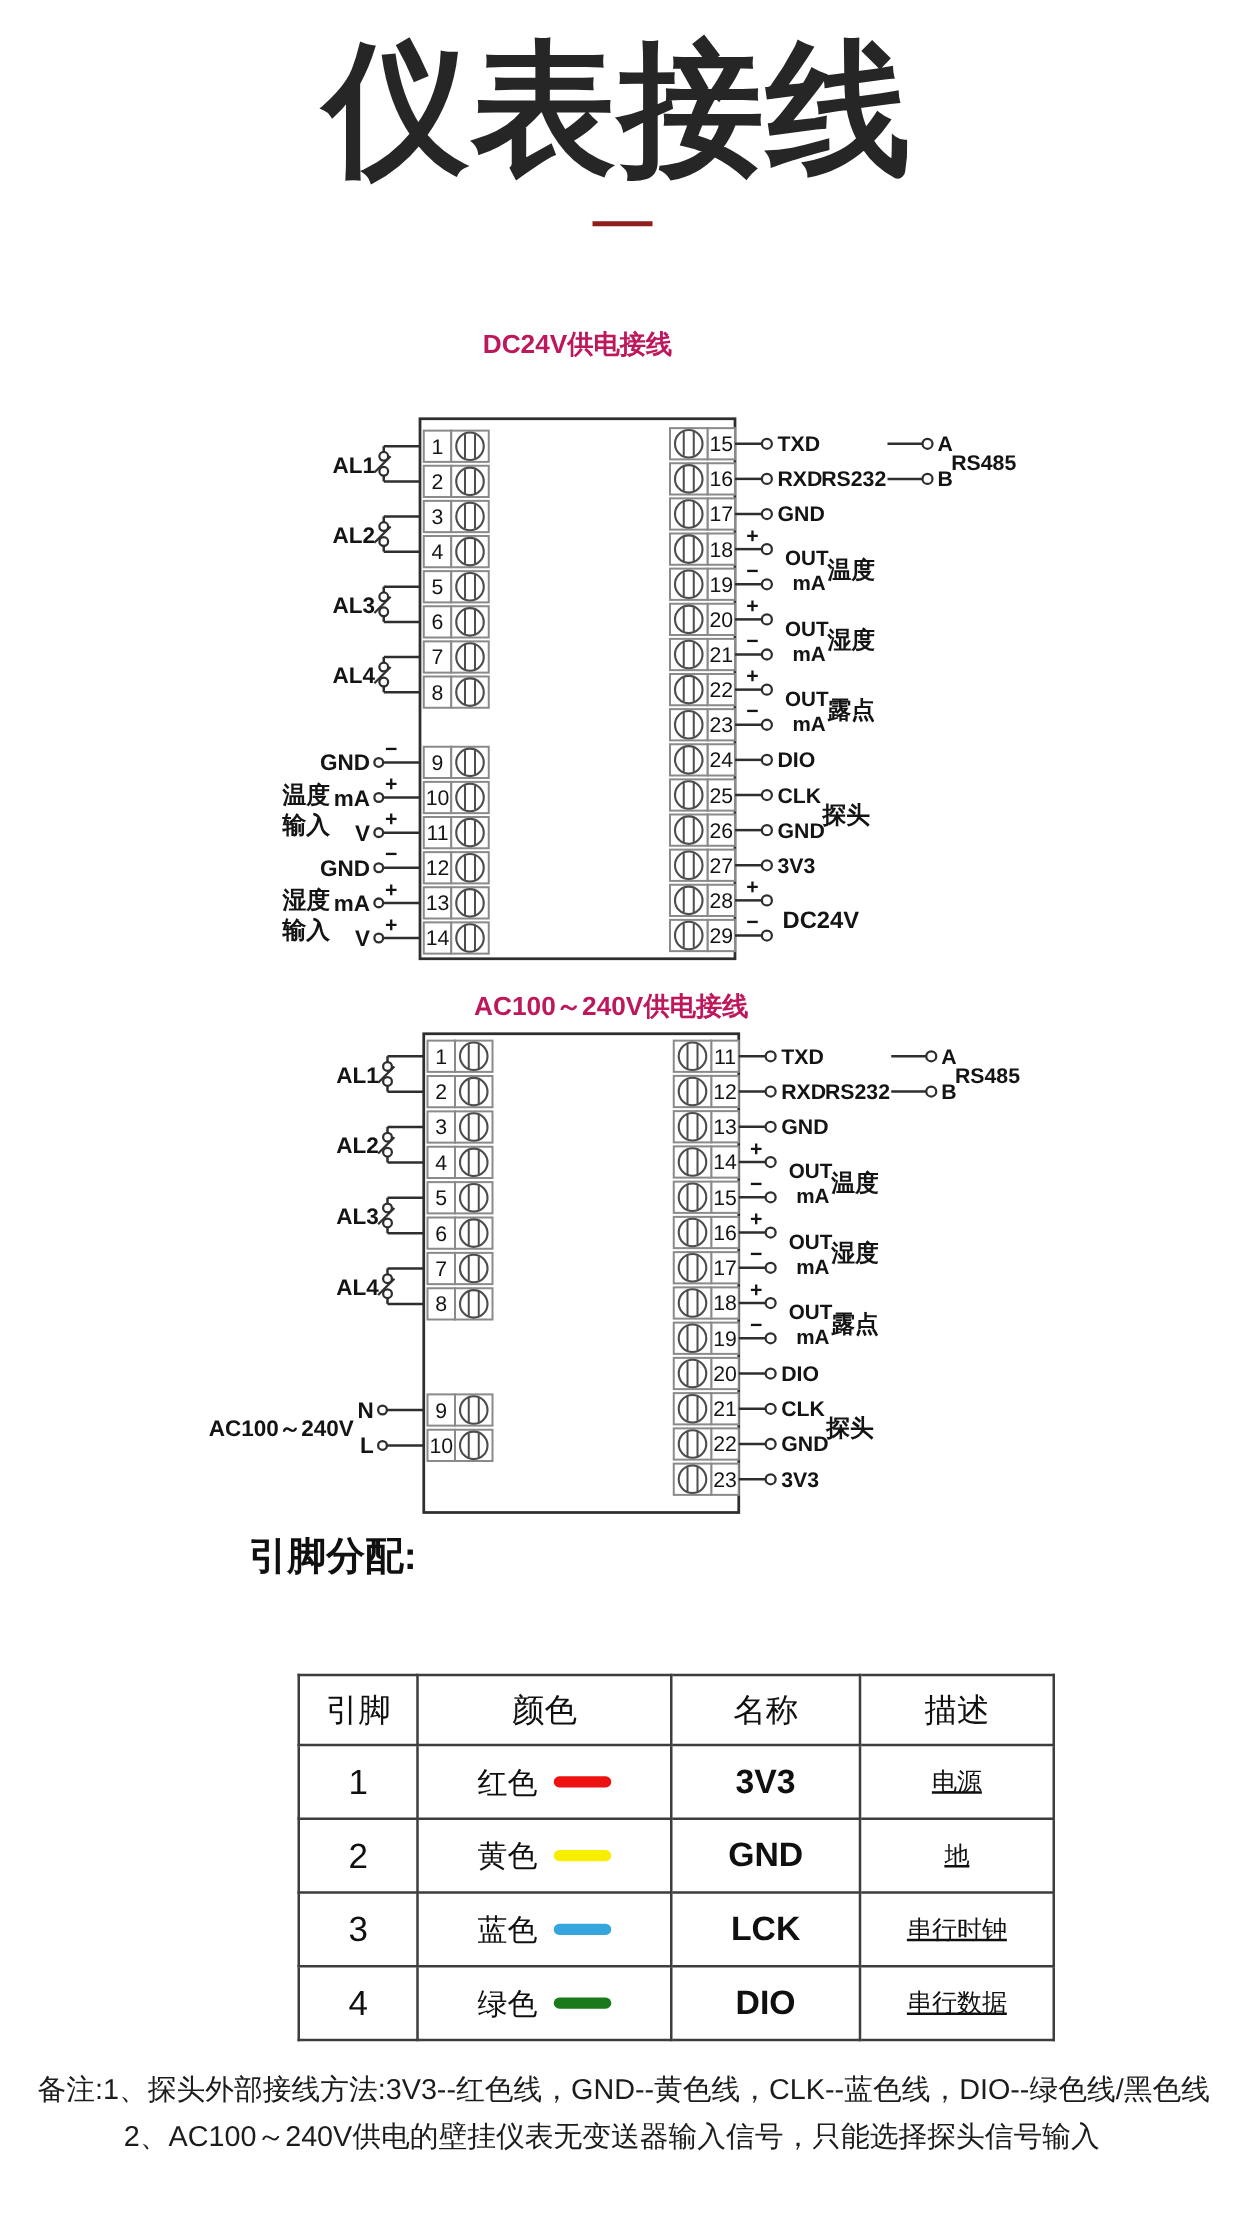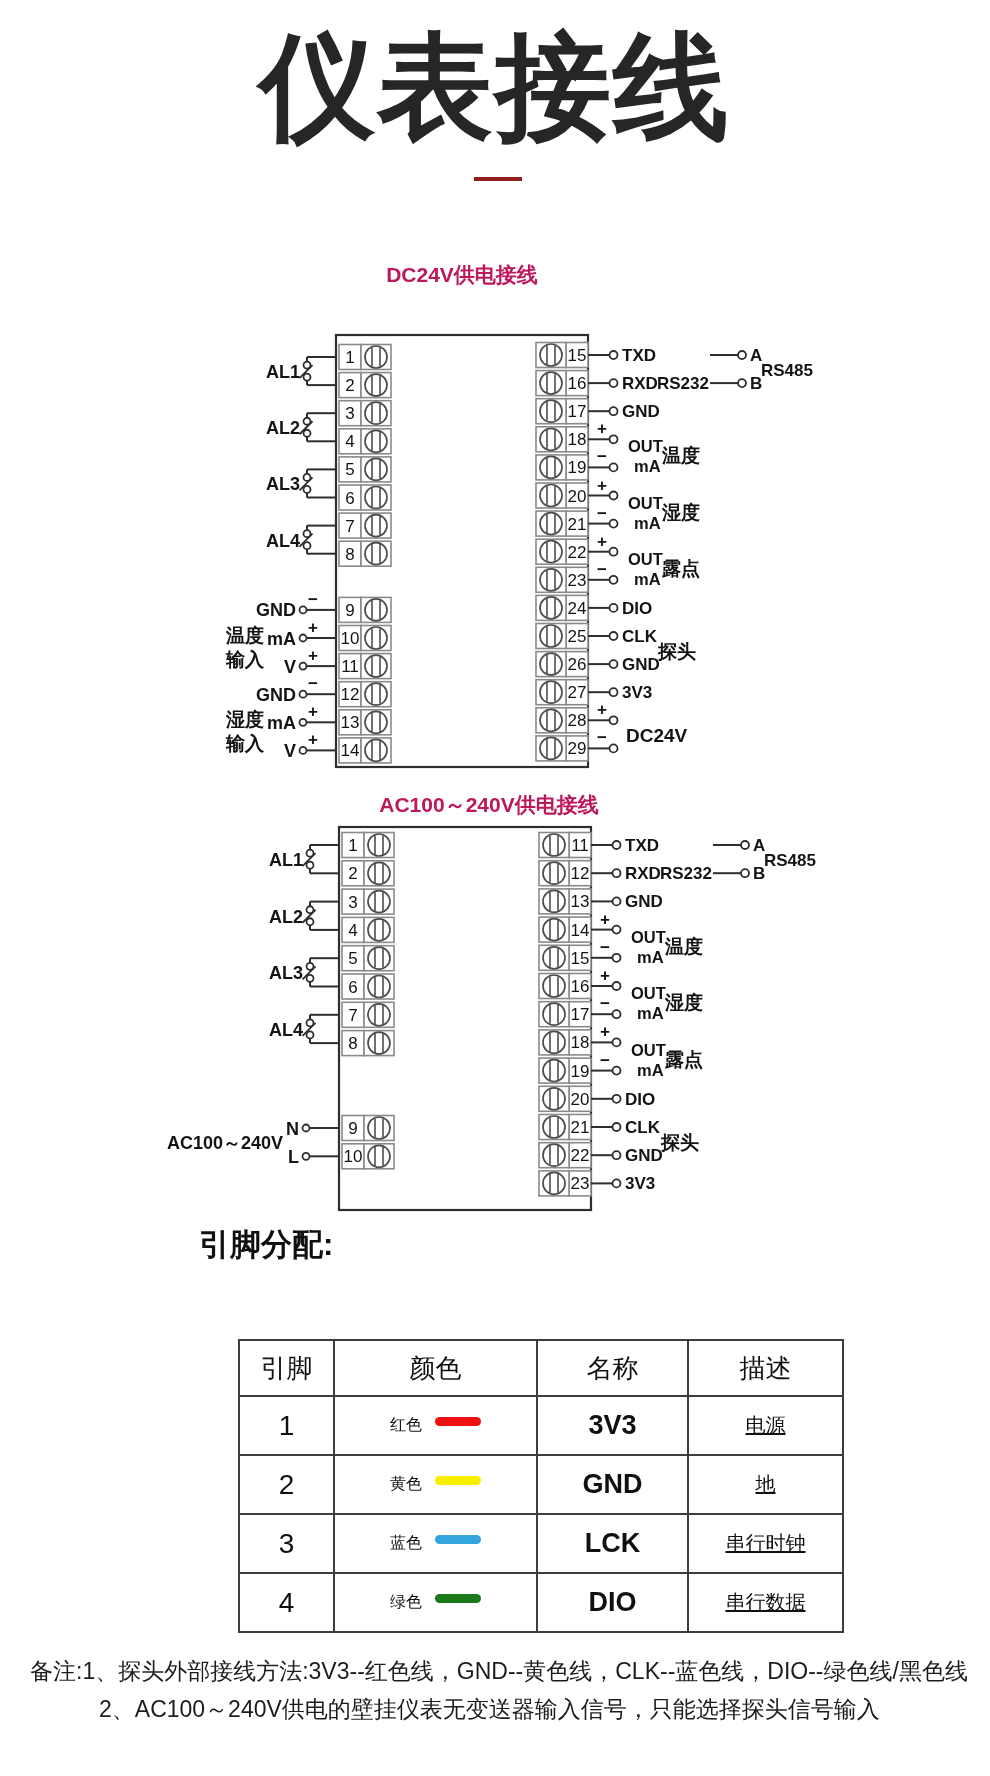--- a/index.html
+++ b/index.html
@@ -14,21 +14,21 @@
   .dtitle-2{left:489px;top:791px;}
   #wiring{position:absolute;left:0;top:0;}
   .section-title{position:absolute;left:199px;top:1224px;font-size:31px;font-weight:700;color:#101010;}
   table.pins{position:absolute;left:193px;top:1339px;width:604px;border-collapse:collapse;table-layout:fixed;
              color:#101010;margin-left:45px;}
   table.pins th,table.pins td{border:2px solid #3d3d3d;text-align:center;padding:0;}
   table.pins thead tr{height:56px;}
   table.pins tbody tr{height:59px;}
   table.pins th{font-size:26px;font-weight:500;}
   td.c-pin{font-size:28px;font-weight:500;}
-  td.c-color{font-size:16px;}
+  td.c-color{font-size:24px;}
   td.c-name{font-size:27px;font-weight:700;}
   td.c-desc{font-size:20px;text-align:left;padding-left:20px;text-decoration:underline;}
   .swatch{display:inline-block;width:46px;height:9px;border-radius:5px;margin-left:13px;vertical-align:4px;}
   .note{position:absolute;font-size:23px;font-weight:500;color:#1c1c1c;white-space:nowrap;}
   .note-1{left:30px;top:1656px;text-align:right;}
   .note-2{left:99px;top:1694px;}
 </style>
 </head>
 <body>
 

